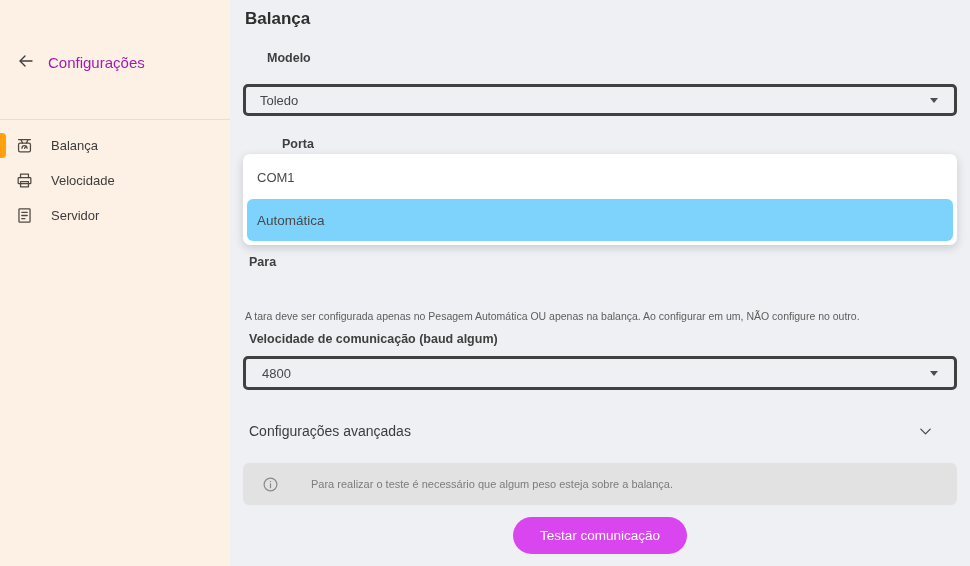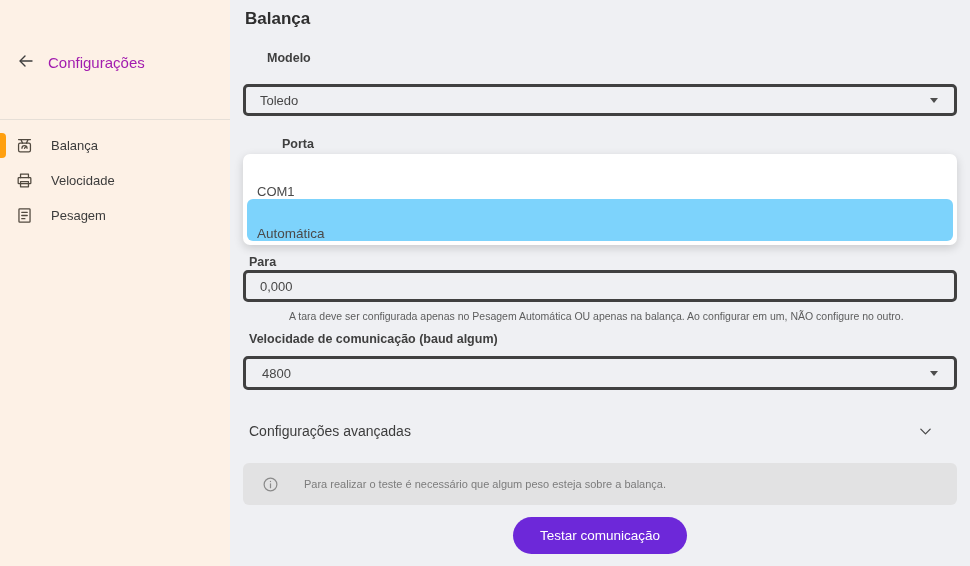--- a/index.html
+++ b/index.html
@@ -28,35 +28,35 @@
   .label-baud   { left: 249px; top: 332px; }
 
   .box { position: absolute; left: 243px; width: 714px; height: 32px; border: 3px solid #404040; border-radius: 5px; background: #eff0f3; display: flex; align-items: center; padding: 0 16px 0 14px; font-size: 13px; color: #474747; cursor: pointer; }
   .select-modelo { top: 84px; }
   .input-tara { top: 270px; cursor: text; }
   .select-baud { top: 356px; height: 34px; padding-left: 16px; }
   .caret { margin-left: auto; width: 0; height: 0; border-left: 4.5px solid transparent; border-right: 4.5px solid transparent; border-top: 5.5px solid #4d4d4d; }
 
   
   .dropdown-panel { position: absolute; left: 243px; top: 154px; width: 714px; height: 91px; background: #ffffff; border-radius: 7px; box-shadow: 0 3px 10px rgba(0,0,0,0.16); z-index: 5; }
-  .dd-option { position: absolute; display: flex; align-items: flex-end; font-size: 13px; color: #4a4a4a; cursor: pointer; }
+  .dd-option { position: absolute; display: flex; align-items: center; font-size: 13px; color: #4a4a4a; cursor: pointer; }
   .dd-option-1 { left: 0; right: 0; top: 2px; height: 43px; padding-left: 14px; }
   .dd-option-2 { left: 4px; right: 4px; top: 45px; height: 42px; padding-left: 10px; background: #7dd3fc; border-radius: 6px; font-size: 13.5px; }
 
-  .helper-text { position: absolute; left: 245px; top: 310px; font-size: 10.5px; color: #5d5d5d; margin-left: 44px; }
+  .helper-text { position: absolute; left: 245px; top: 310px; font-size: 10.5px; color: #5d5d5d; }
 
   .accordion { position: absolute; left: 243px; top: 414px; width: 714px; height: 34px; display: flex; align-items: center; padding: 0 24px 0 6px; cursor: pointer; gap: 36px; }
   .accordion-label { font-size: 14px; color: #3c3c3c; }
   .accordion-chevron { margin-left: auto; display: flex; }
 
-  .info-banner { position: absolute; left: 243px; top: 463px; width: 714px; height: 42px; background: #e2e2e3; border-radius: 6px; display: flex; align-items: center; padding-left: 19px; gap: 25px; }
+  .info-banner { position: absolute; left: 243px; top: 463px; width: 714px; height: 42px; background: #e2e2e3; border-radius: 6px; display: flex; align-items: center; padding-left: 19px; gap: 32px; }
   .info-banner-text { font-size: 11px; color: #7c7c7c; }
 
   .button-row { position: absolute; left: 243px; top: 517px; width: 714px; display: flex; justify-content: center; }
-  .test-button { height: 37px; padding: 9px 27px; border: none; border-radius: 19px; background: #6d28d9; color: #ffffff; font-size: 13.5px; font-family: "Liberation Sans", sans-serif; display: flex; align-items: center; cursor: pointer; }
+  .test-button { height: 37px; padding: 9px 27px; border: none; border-radius: 19px; background: #d946ef; color: #ffffff; font-size: 13.5px; font-family: "Liberation Sans", sans-serif; display: flex; align-items: center; cursor: pointer; }
 </style>
 </head>
 <body>
 
 <div class="app">
 
   <div class="sidebar">
     <div class="sidebar-header">
       <span class="back-btn">
         <span>
@@ -101,21 +101,21 @@
       <div class="nav-item">
 
         <span class="nav-icon">
           <svg width="19" height="19" viewBox="0 0 24 24" fill="none" stroke-width="1.6" stroke-linecap="round" stroke-linejoin="round">
             <rect x="5" y="3.5" width="14" height="17" rx="1"></rect>
             <path d="M8.5 8h7"></path>
               <path d="M8.5 12h7"></path>
               <path d="M8.5 16h4"></path>
           </svg>
         </span>
-        <span>Pesagem</span>
+        <span>Servidor</span>
       </div>
 
     </div>
   </div>
 
   <div class="main-title">Balança</div>
 
   <div class="field-label label-modelo">Modelo</div>
   <div class="box select-modelo">
     <span>Toledo</span>
@@ -126,23 +126,20 @@
   <div class="dropdown-panel">
     <div class="dd-option dd-option-1">
       <span>COM1</span>
     </div>
     <div class="dd-option dd-option-2">
       <span>Automática</span>
     </div>
   </div>
 
   <div class="field-label label-tara">Para</div>
-  <div class="box input-tara">
-    <span>0,000</span>
-  </div>
   <div class="helper-text">A tara deve ser configurada apenas no Pesagem Automática OU apenas na balança. Ao configurar em um, NÃO configure no outro.</div>
 
   <div class="field-label label-baud">Velocidade de comunicação (baud algum)</div>
   <div class="box select-baud">
     <span>4800</span>
     <span class="caret"></span>
   </div>
 
   <div class="accordion">
     <span class="accordion-label">Configurações avançadas</span>

